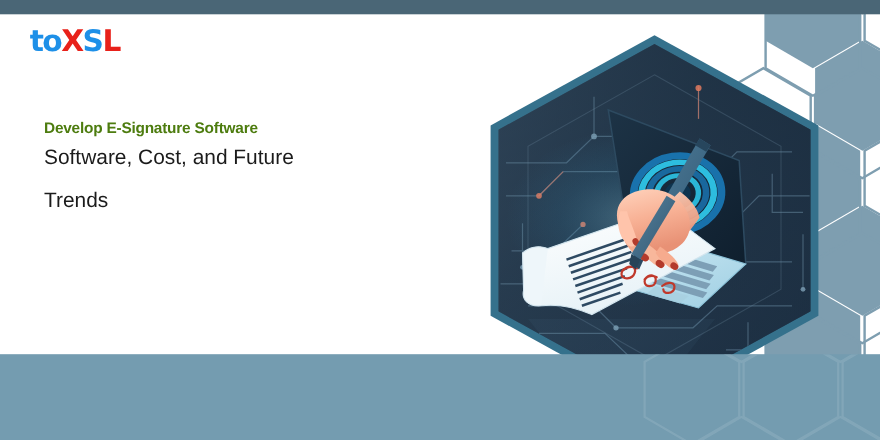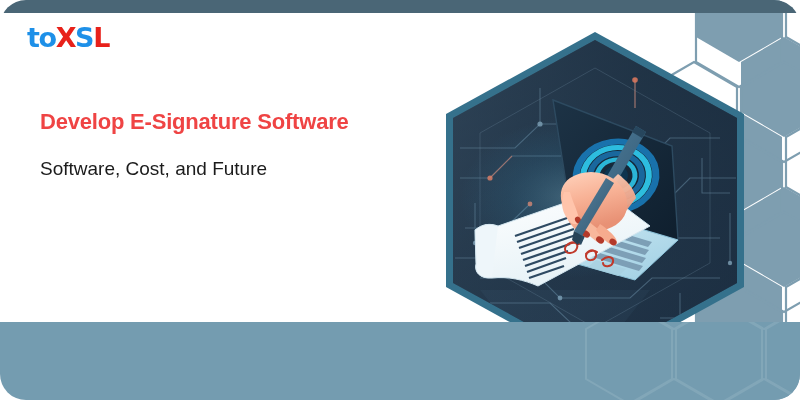--- a/index.html
+++ b/index.html
@@ -4,21 +4,21 @@
 <style>
   * { margin:0; padding:0; box-sizing:border-box; }
   html,body{ background:#ffffff; }
   body{
     width:800px; height:400px; overflow:hidden; position:relative;
     font-family:"Liberation Sans", sans-serif;
     background:#ffffff;
   }
 
   
-  #banner{ position:absolute; inset:0; background:#ffffff; overflow:hidden;border-radius:26px; }
+  #banner{ position:absolute; inset:0; background:#ffffff; overflow:hidden; }
 
   
   .top-bar{
     position:absolute; left:0; top:0; width:800px; height:13px;
     background:#4a6676; z-index:30;
   }
   .bottom-bar{
     position:absolute; left:0; top:322px; width:800px; height:78px;
     background:#749cb0; z-index:25; overflow:hidden;
   }
@@ -28,22 +28,22 @@
     position:absolute; left:600px; top:0; width:200px; height:400px;
     z-index:8; overflow:hidden;
   }
 
   
   .copy{
     position:absolute; left:40px; top:108px; width:390px;
     z-index:20;
   }
   .headline{
-    font-size:22px; font-weight:bold; color:#ef4444;
-    letter-spacing:-0.2px; line-height:1.25; margin-bottom:21px;
+    font-size:14px; font-weight:bold; color:#4d7c0f;
+    letter-spacing:-0.2px; line-height:1.25; margin-bottom:6px;
     white-space:nowrap;
   }
   .subline{
     font-size:19px; font-weight:normal; color:#1b1b1b;
     line-height:1.24; margin-bottom:16px;
   }
 
   
   .logo{
     position:absolute; left:27px; top:24px; z-index:22;
@@ -308,15 +308,16 @@
     </svg>
   </div>
 
   <div class="logo">
     <span class="lg-to">to</span><span class="lg-x">X</span><span class="lg-s">S</span><span class="lg-l">L</span>
   </div>
 
   <div class="copy">
     <div class="headline">Develop E-Signature Software</div>
     <div class="subline">Software, Cost, and Future</div>
+    <div class="subline">Trends</div>
   </div>
 
 </div>
 
 </body></html>

